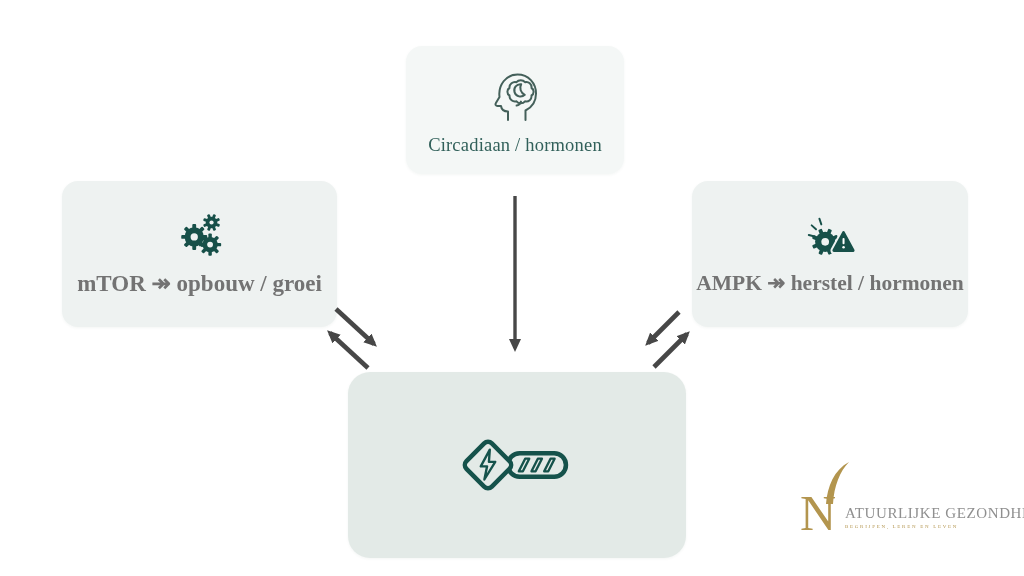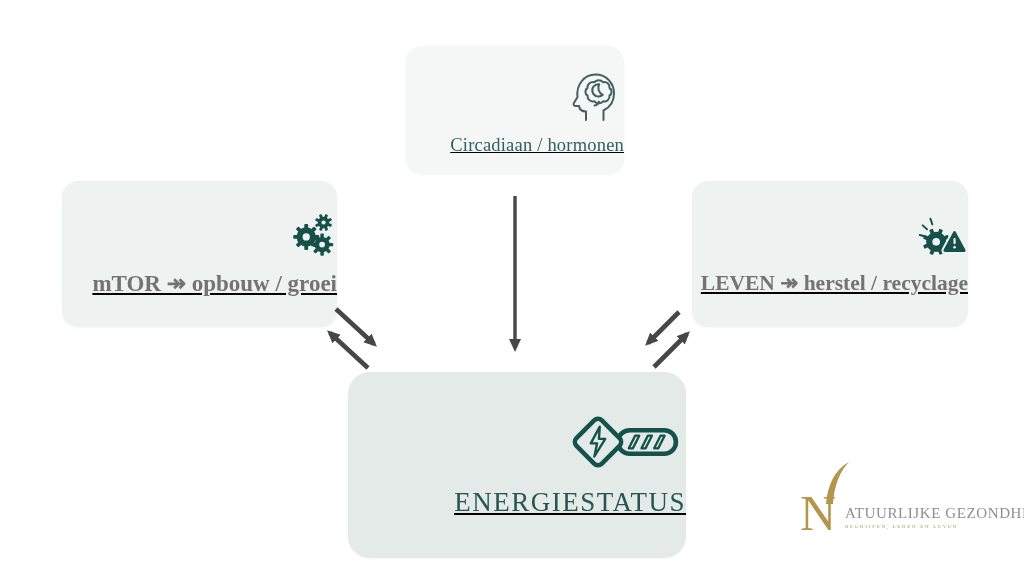--- a/index.html
+++ b/index.html
@@ -3,24 +3,23 @@
 <meta charset="utf-8">
 <style>
   html,body{margin:0;padding:0;}
   body{
     width:1024px;height:576px;position:relative;overflow:hidden;
     background:#ffffff;
     font-family:"Liberation Serif", serif;
   }
   .node{
     position:absolute;
-    display:flex;flex-direction:column;align-items:flex-end;justify-content:center;
+    display:flex;flex-direction:column;align-items:center;justify-content:center;
     border-radius:16px;
     box-shadow:0 1px 3px rgba(40,70,65,0.05);
-    text-decoration:underline;
   }
   .node-top{left:406px;top:46px;width:218px;height:128px;background:#f4f7f6;gap:10px;}
   .node-left{left:62px;top:181px;width:275px;height:146px;background:#eef2f1;gap:12px;}
   .node-right{left:692px;top:181px;width:276px;height:146px;background:#eef2f1;gap:10px;}
   .node-bottom{left:348px;top:372px;width:338px;height:186px;background:#e3eae7;border-radius:22px;gap:16px;}
   .node-label{white-space:nowrap;text-align:center;}
   .label-top{font-size:18.5px;color:#31605a;letter-spacing:0.2px;}
   .label-bold{font-weight:bold;font-size:23px;color:#737373;}
   .node-right .label-bold{font-size:21.5px;}
   .label-energy{font-size:27px;color:#27564f;letter-spacing:1.5px;}
@@ -115,37 +114,36 @@
       <rect x="-2" y="-14" width="4" height="7" rx="1" transform="rotate(337)"></rect>
       <circle r="10.5"></circle>
       <circle r="4" fill="#eef2f1"></circle>
     </g>
 
     <polygon points="42,20.5 52,39 32,39" fill="none" stroke="#eef2f1" stroke-width="7" stroke-linejoin="round"></polygon>
     <polygon points="42,20.5 52,39 32,39" fill="#175049" stroke="#175049" stroke-width="3" stroke-linejoin="round"></polygon>
     <rect x="41" y="26" width="2.1" height="6.5" rx="1" fill="#ffffff"></rect>
     <circle cx="42.05" cy="35.6" r="1.3" fill="#ffffff"></circle>
   </svg>
-  <div class="node-label label-bold">LEVEN ↠ herstel / recyclage</div>
+  <div class="node-label label-bold">AMPK ↠ herstel / hormonen</div>
 </div>
 
 <div class="node node-bottom">
   <svg width="118" height="58" viewBox="0 0 128 64" fill="none" stroke="#15524b" stroke-linecap="round" stroke-linejoin="round">
 
     <rect x="54" y="19" width="64" height="26" rx="13" stroke-width="5"></rect>
 
     <path d="M66,39 L73,25 L77.5,25 L70.5,39 Z" stroke-width="2.6"></path>
     <path d="M80,39 L87,25 L91.5,25 L84.5,39 Z" stroke-width="2.6"></path>
     <path d="M94,39 L101,25 L105.5,25 L98.5,39 Z" stroke-width="2.6"></path>
 
     <rect x="12.2" y="12.2" width="39.6" height="39.6" rx="6" transform="rotate(45 32 32)" stroke-width="5" fill="#e3eae7"></rect>
 
     <path d="M34,15 L24,33.5 L31,33.5 L28,48 L40,28.5 L33,28.5 Z" stroke-width="2.6"></path>
   </svg>
-  <div class="node-label label-energy">ENERGIESTATUS</div>
 </div>
 
 <svg class="arrow-layer" viewBox="0 0 1024 576">
   <defs>
     <marker id="ah" markerWidth="15" markerHeight="14" refX="9" refY="6" orient="auto" markerUnits="userSpaceOnUse">
       <path d="M0,0 L13,6 L0,12 Z" fill="#474747"></path>
     </marker>
   </defs>
   <g stroke="#474747" fill="none">
     <line x1="515" y1="196" x2="515" y2="348" stroke-width="3.4" marker-end="url(#ah)"></line>

